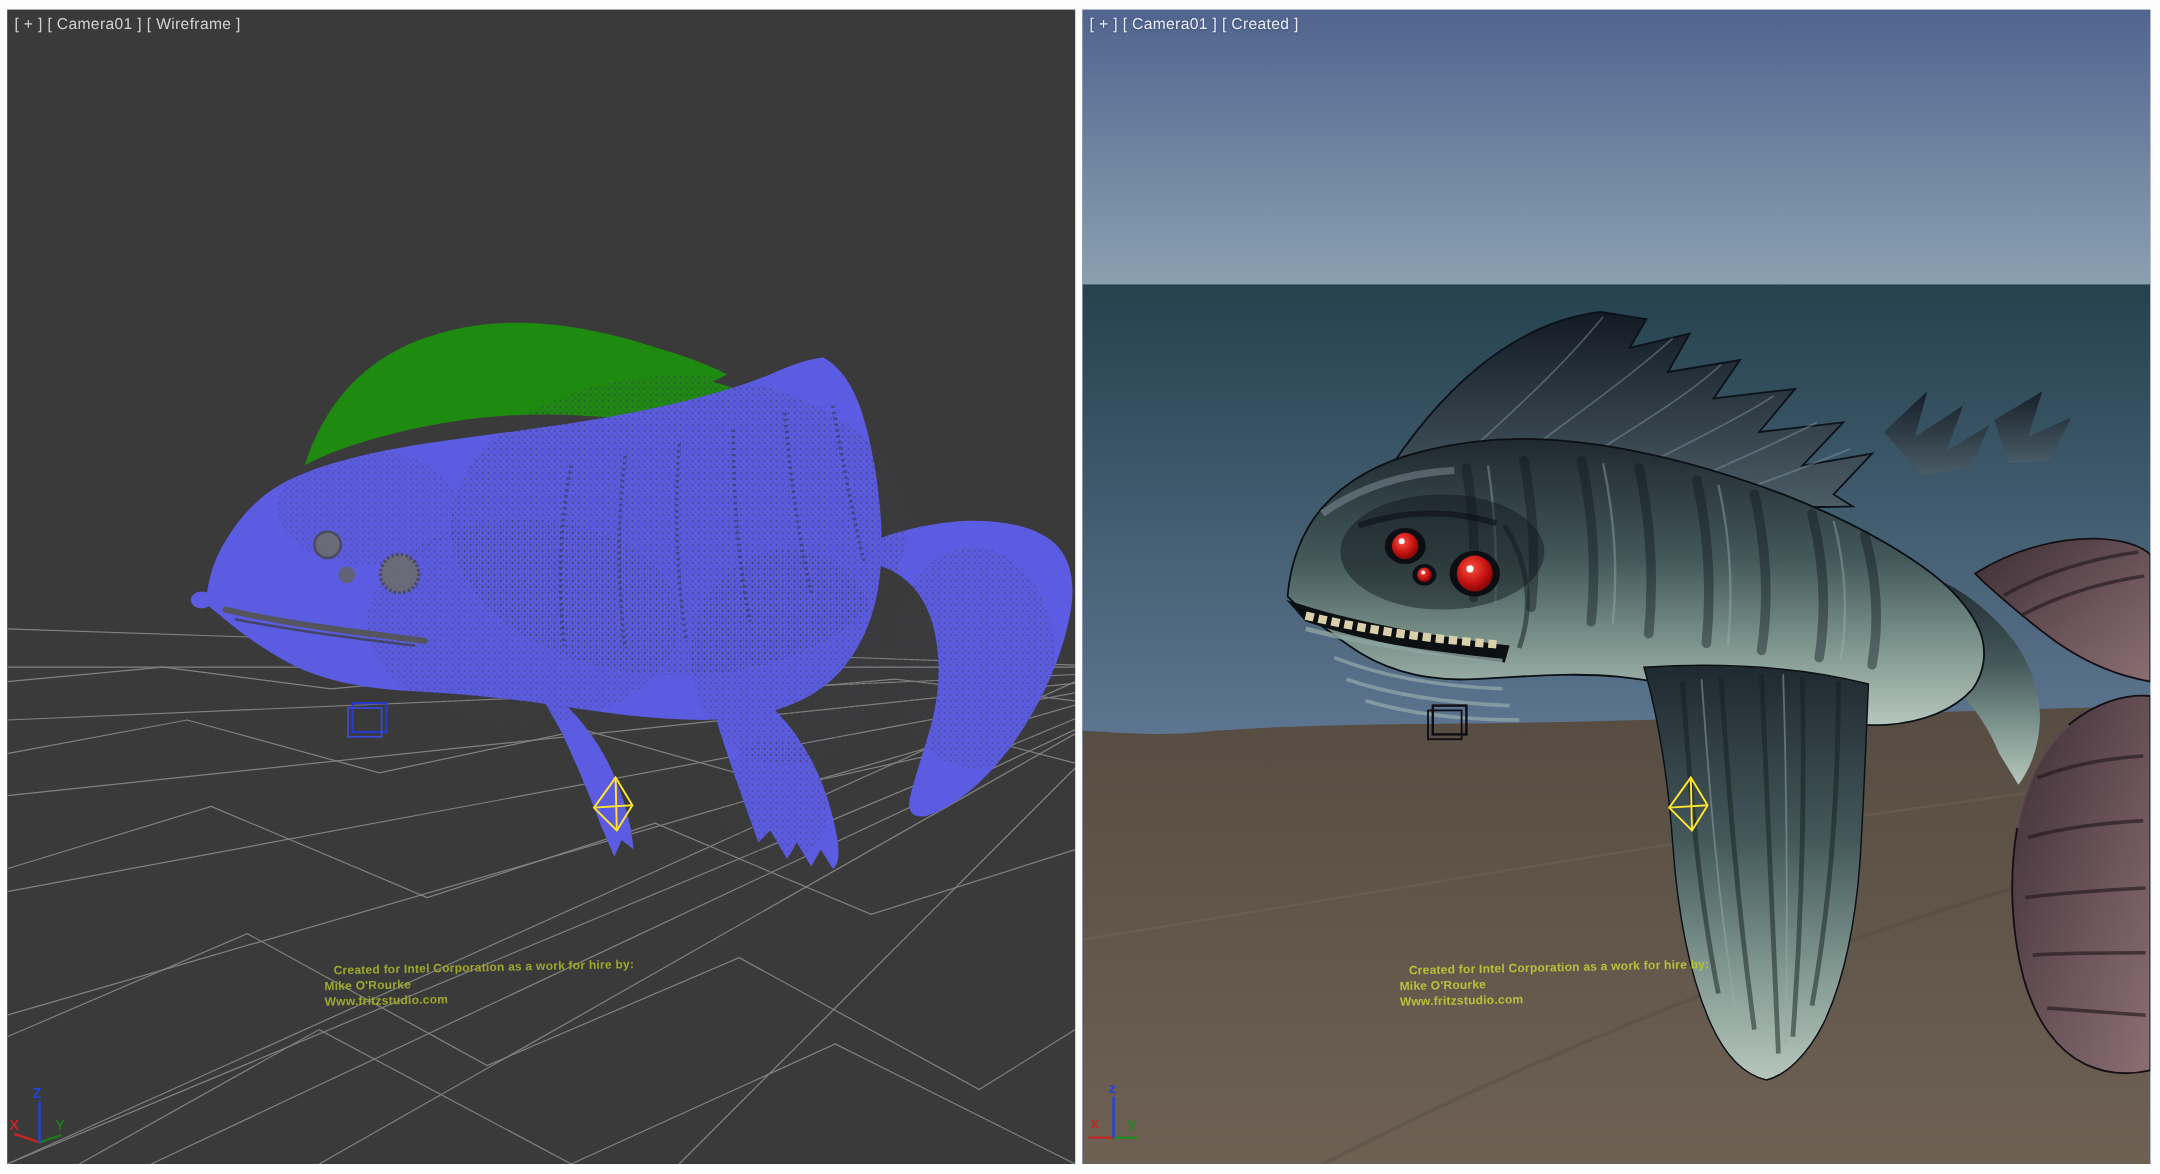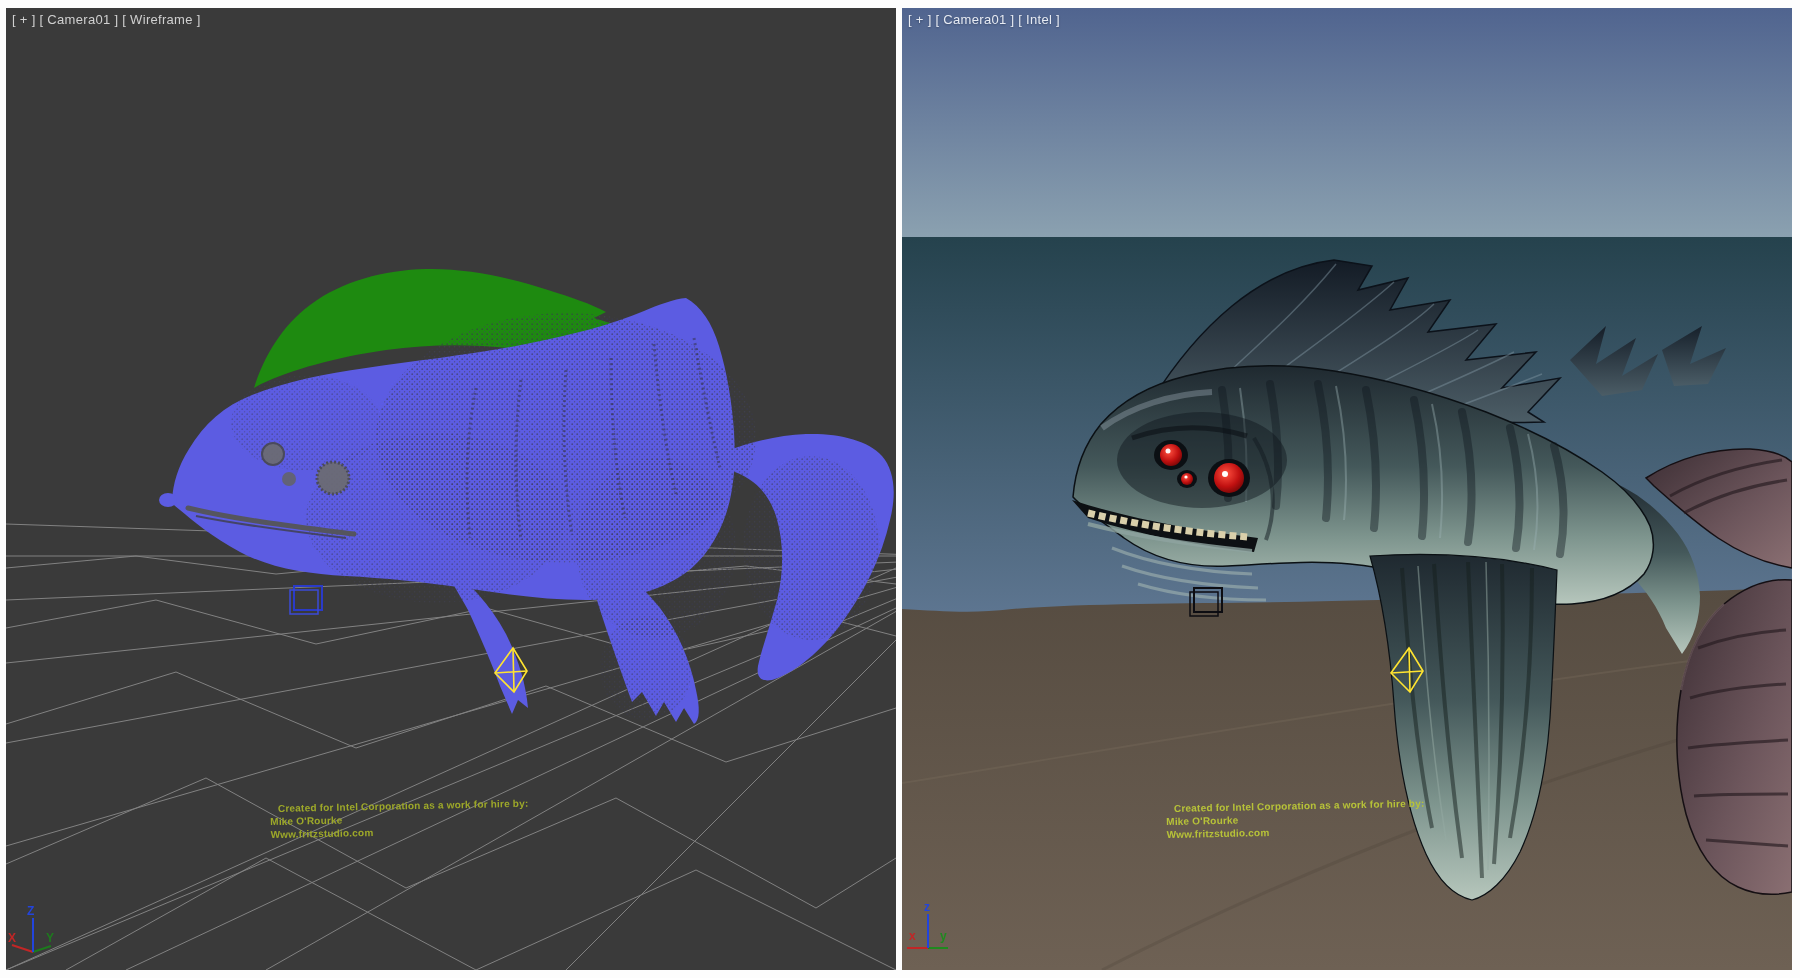--- a/index.html
+++ b/index.html
@@ -308,15 +308,15 @@
       <line x1="26" y1="940" x2="5" y2="940" stroke="#c22626" stroke-width="2"></line>
       <line x1="26" y1="940" x2="46" y2="940" stroke="#1f8a1f" stroke-width="2"></line>
       <line x1="26" y1="940" x2="26" y2="906" stroke="#2244dd" stroke-width="2"></line>
       <text x="7" y="932" fill="#c22626">x</text>
       <text x="38" y="932" fill="#1f8a1f">y</text>
       <text x="22" y="903" fill="#2244dd">z</text>
     </g>
   </svg>
 
   <div class="vp-label">
-    <span>[ + ]</span><span>[ Camera01 ]</span><span>[ Intel ]</span>
+    <span>[ + ]</span><span>[ Camera01 ]</span><span>[ Created ]</span>
   </div>
 </div>
 
 </body></html>

